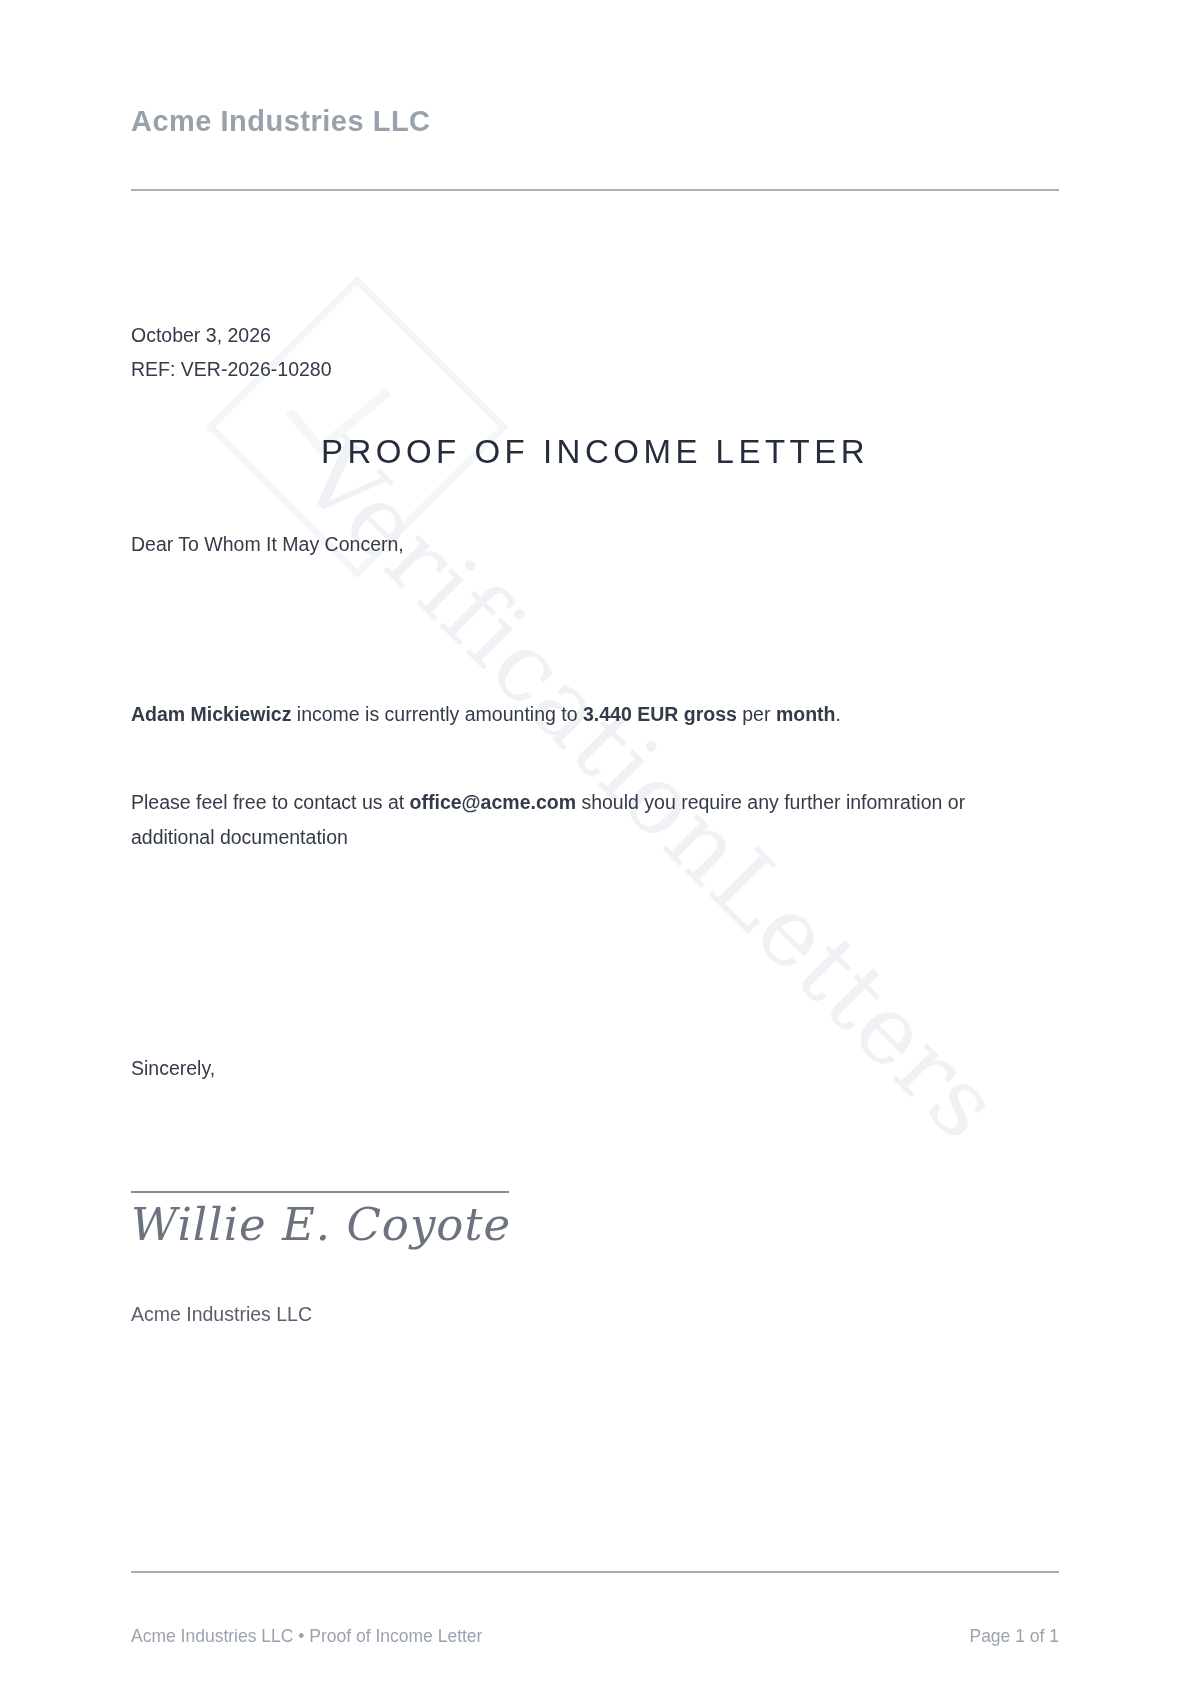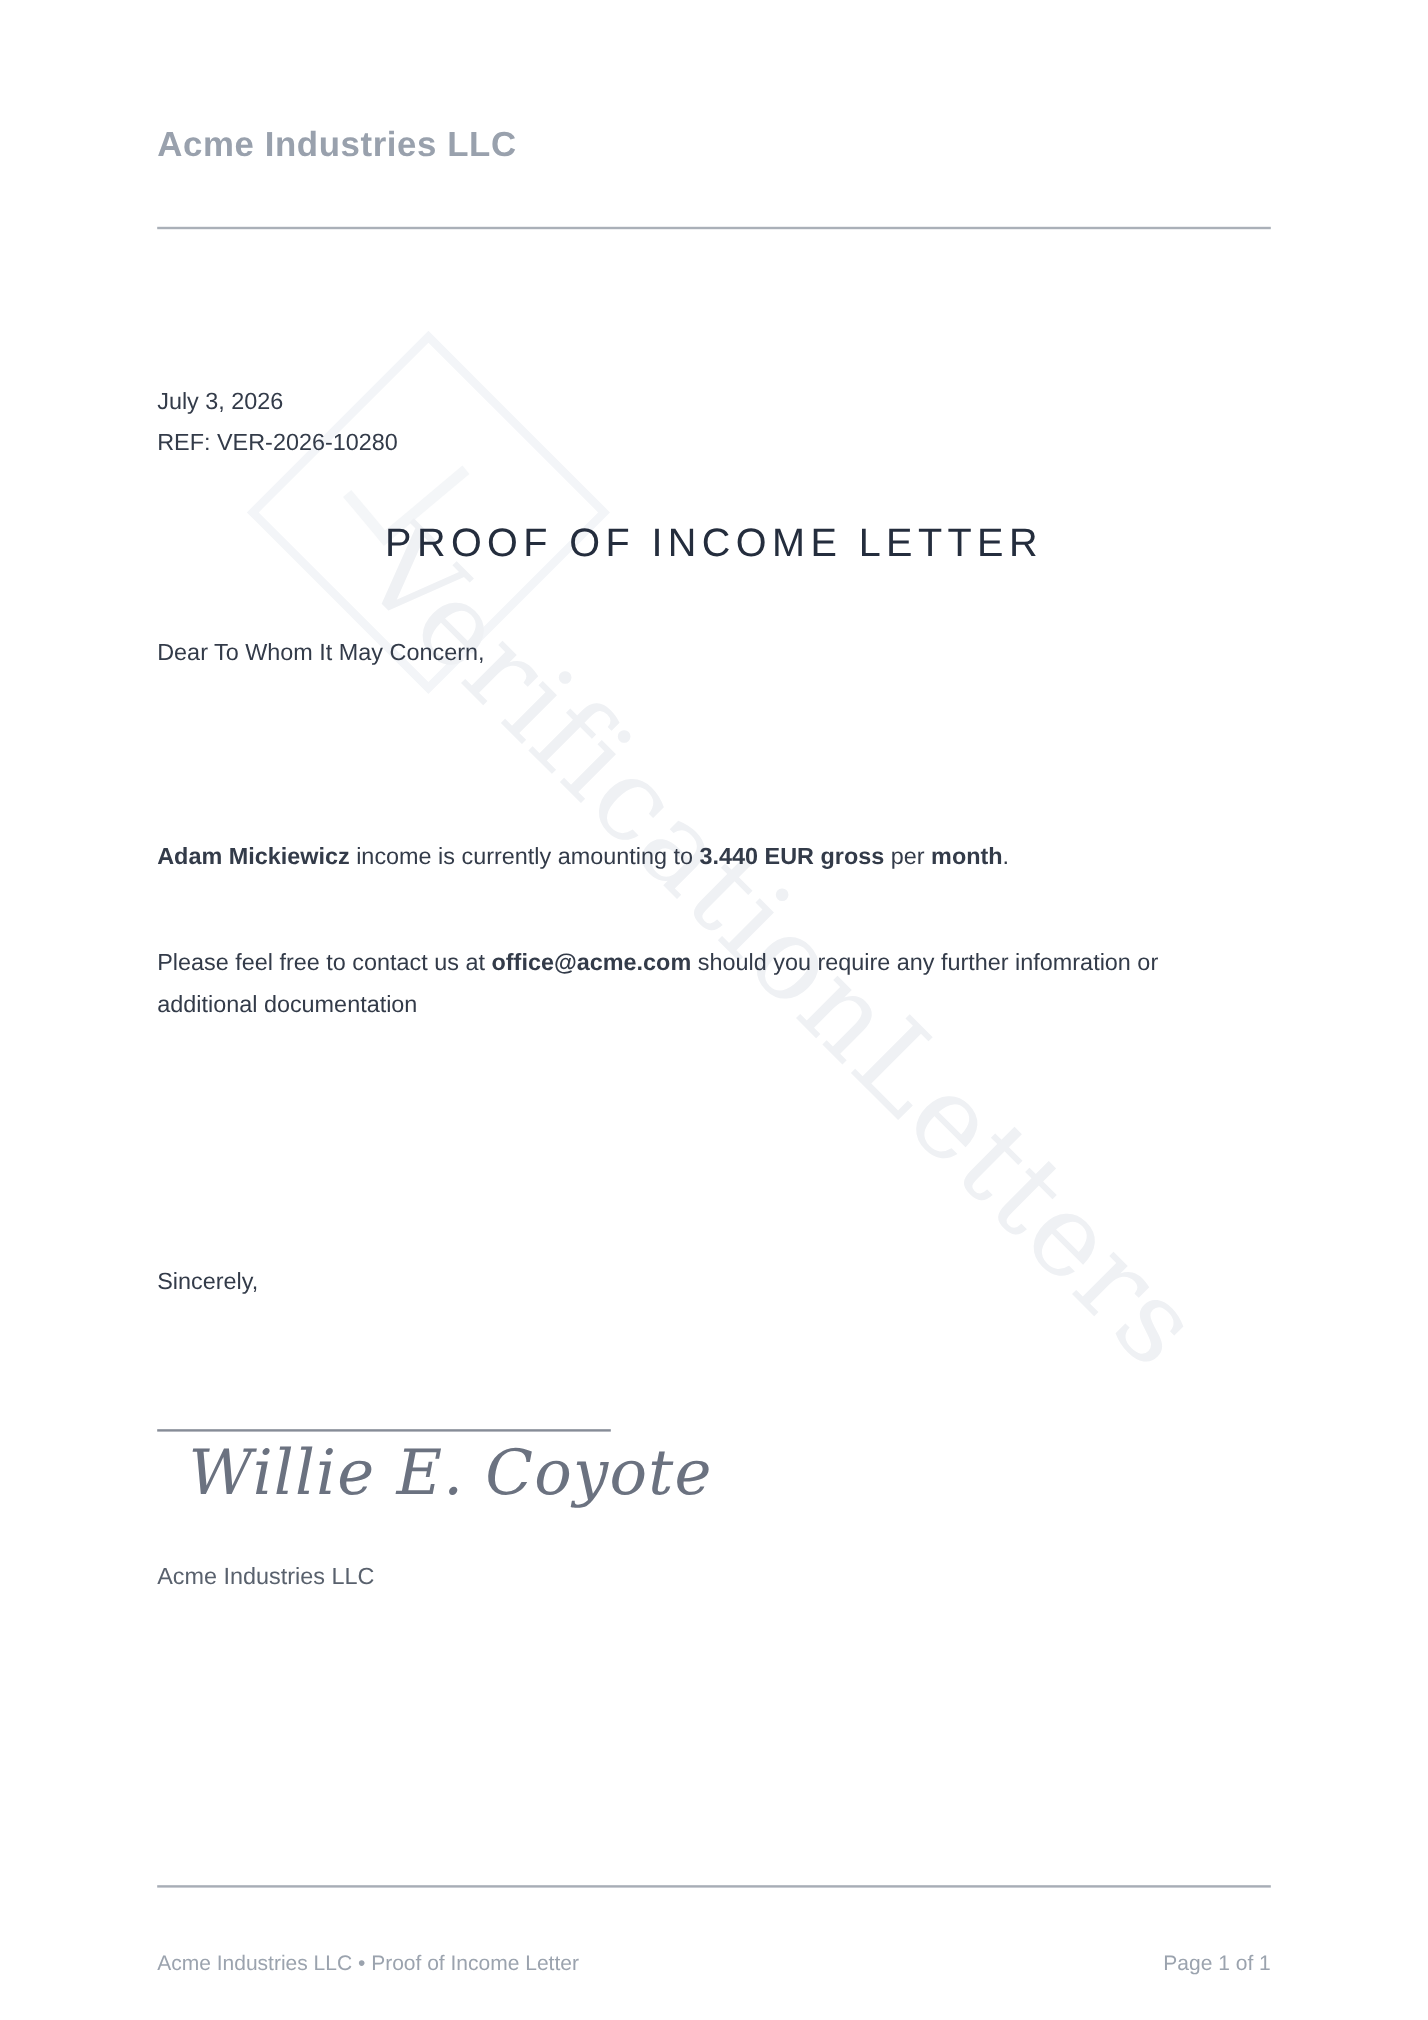--- a/index.html
+++ b/index.html
@@ -71,24 +71,23 @@
   .para-3{left:131px;top:785px;width:870px;}
   .closing{left:131px;top:1051px;}
   .b{font-weight:700;}
 
   
   .sig-line{left:131px;top:1191px;width:378px;height:2px;background:#868c97;}
   .sig-name{
     left:131px;top:1198px;
     font-family:"DejaVu Serif",serif;
     font-style:italic;
-    font-size:52px;
+    font-size:45px;
     color:#6b7280;
     letter-spacing:1px;
-    margin-left:26px;
   }
   .sig-company{left:131px;top:1303px;font-size:19.5px;color:#59616d;}
 
   
   .footer-rule{left:131px;top:1571px;width:928px;height:2px;background:#a7adb6;}
   .footer-row{
     left:131px;top:1602px;width:928px;
     display:flex;justify-content:space-between;
     font-size:17.5px;color:#9ba3ae;margin-top:24px;
   }
@@ -99,21 +98,21 @@
 <div class="page">
 
   <div class="wm-diamond"></div>
   <div class="wm-check"></div>
   <div class="wm-text">VerificationLetters</div>
 
   <div class="layer company-header">Acme Industries LLC</div>
   <div class="layer top-rule"></div>
 
   <div class="layer meta">
-    <div>July 3, 2026</div>
+    <div>October 3, 2026</div>
     <div>REF: VER-2026-10280</div>
   </div>
 
   <div class="layer title">PROOF OF INCOME LETTER</div>
 
   <p class="layer body-text salutation">Dear To Whom It May Concern,</p>
   <p class="layer body-text para-2"><span class="b">Adam Mickiewicz</span><span> income is currently amounting to </span><span class="b">3.440 EUR gross</span><span> per </span><span class="b">month</span><span>.</span></p>
   <p class="layer body-text para-3"><span>Please feel free to contact us at </span><span class="b">office@acme.com</span><span> should you require any further infomration or additional documentation</span></p>
   <p class="layer body-text closing">Sincerely,</p>
 

